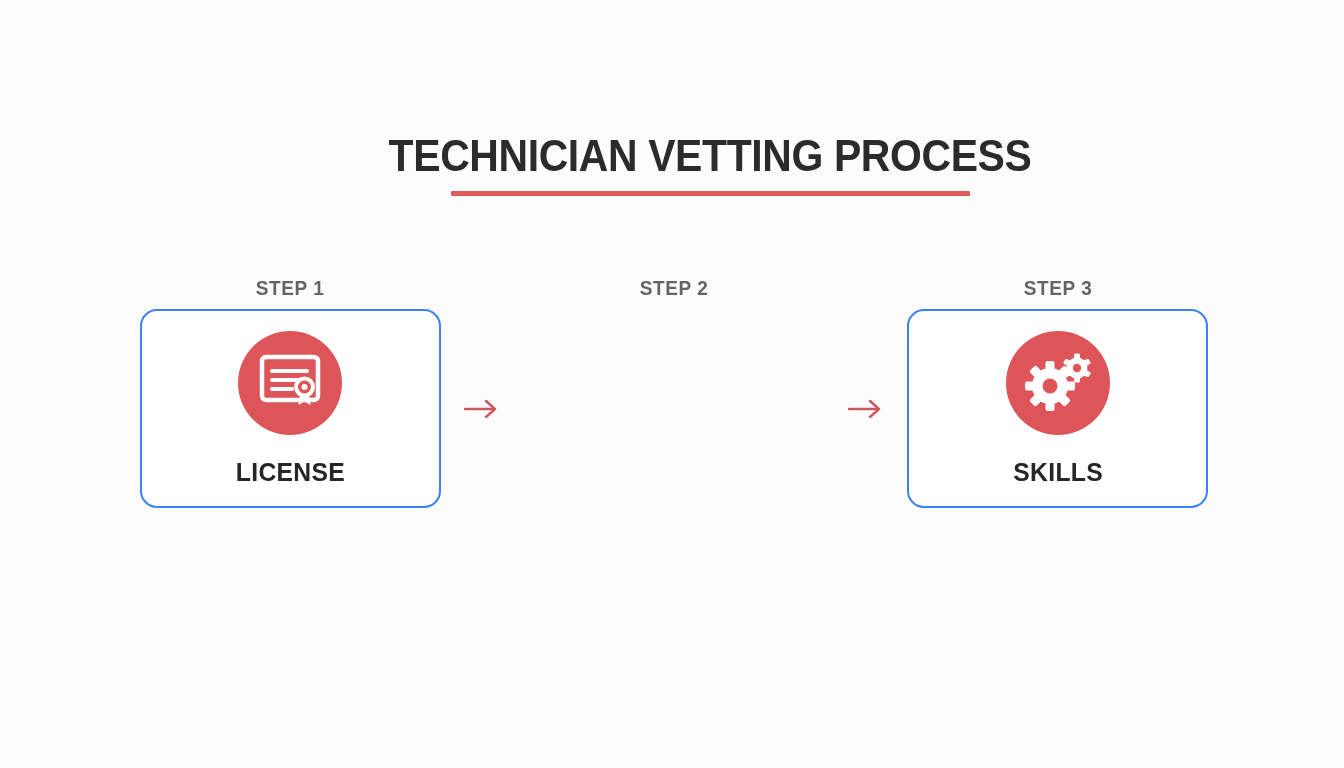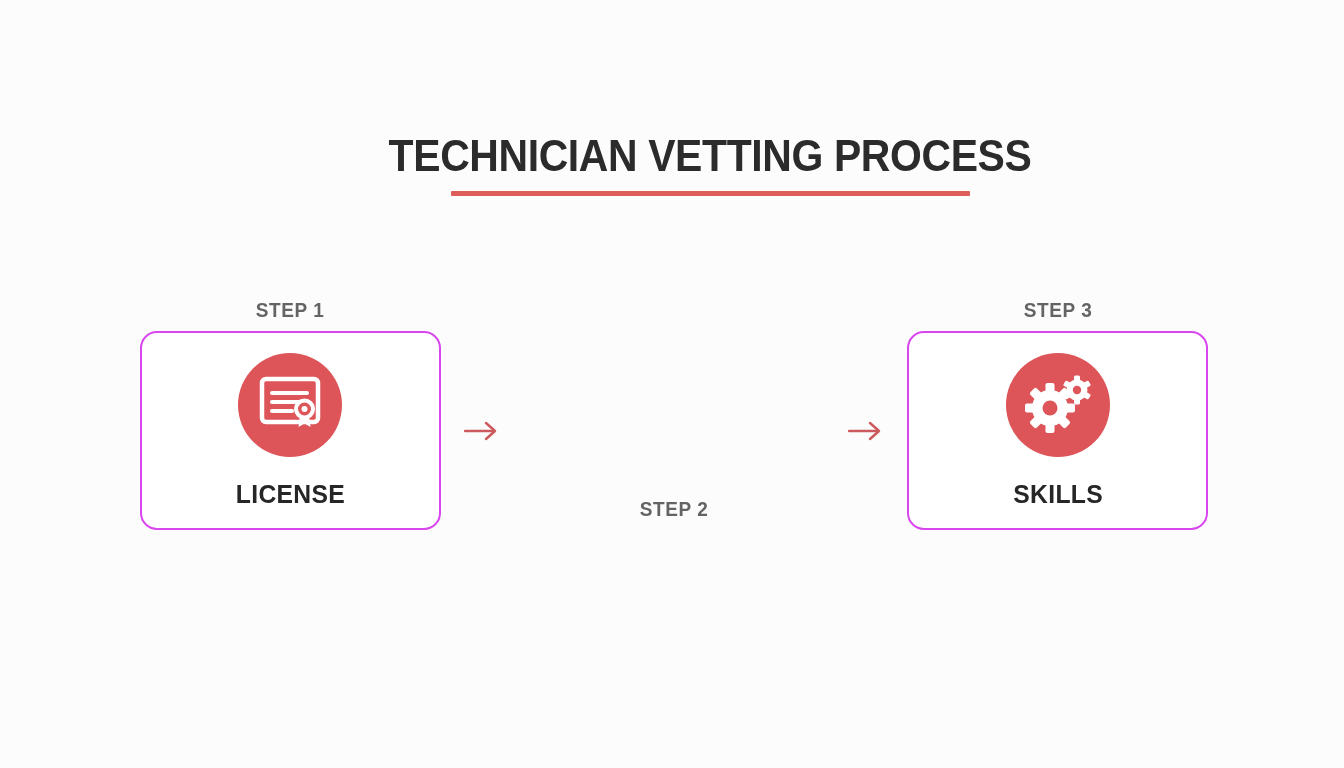--- a/index.html
+++ b/index.html
@@ -45,23 +45,22 @@
 
   
   #flow-row {
     position: absolute;
     left: 138px;
     top: 276px;
     width: 1072px;
     height: 240px;
     display: flex;
     flex-direction: row;
-    align-items: flex-end;
+    align-items: flex-start;
     justify-content: space-between;
-    margin-top: 14px;
   }
 
   .step-col {
     width: 305px;
     display: flex;
     flex-direction: column;
     align-items: center;
   }
 
   .step-label {
@@ -72,21 +71,21 @@
     line-height: 24px;
     margin-bottom: 9px;
     transform: scaleX(0.95);
     white-space: nowrap;
   }
 
   .step-card {
     width: 301px;
     height: 199px;
     box-sizing: border-box;
-    border: 2px solid #d946ef;
+    border: 2px solid #3b82f6;
     border-radius: 17px;
     background: #ffffff;
     display: flex;
     flex-direction: column;
     align-items: center;
     justify-content: center;
   }
 
   .icon-circle {
     width: 104px;

